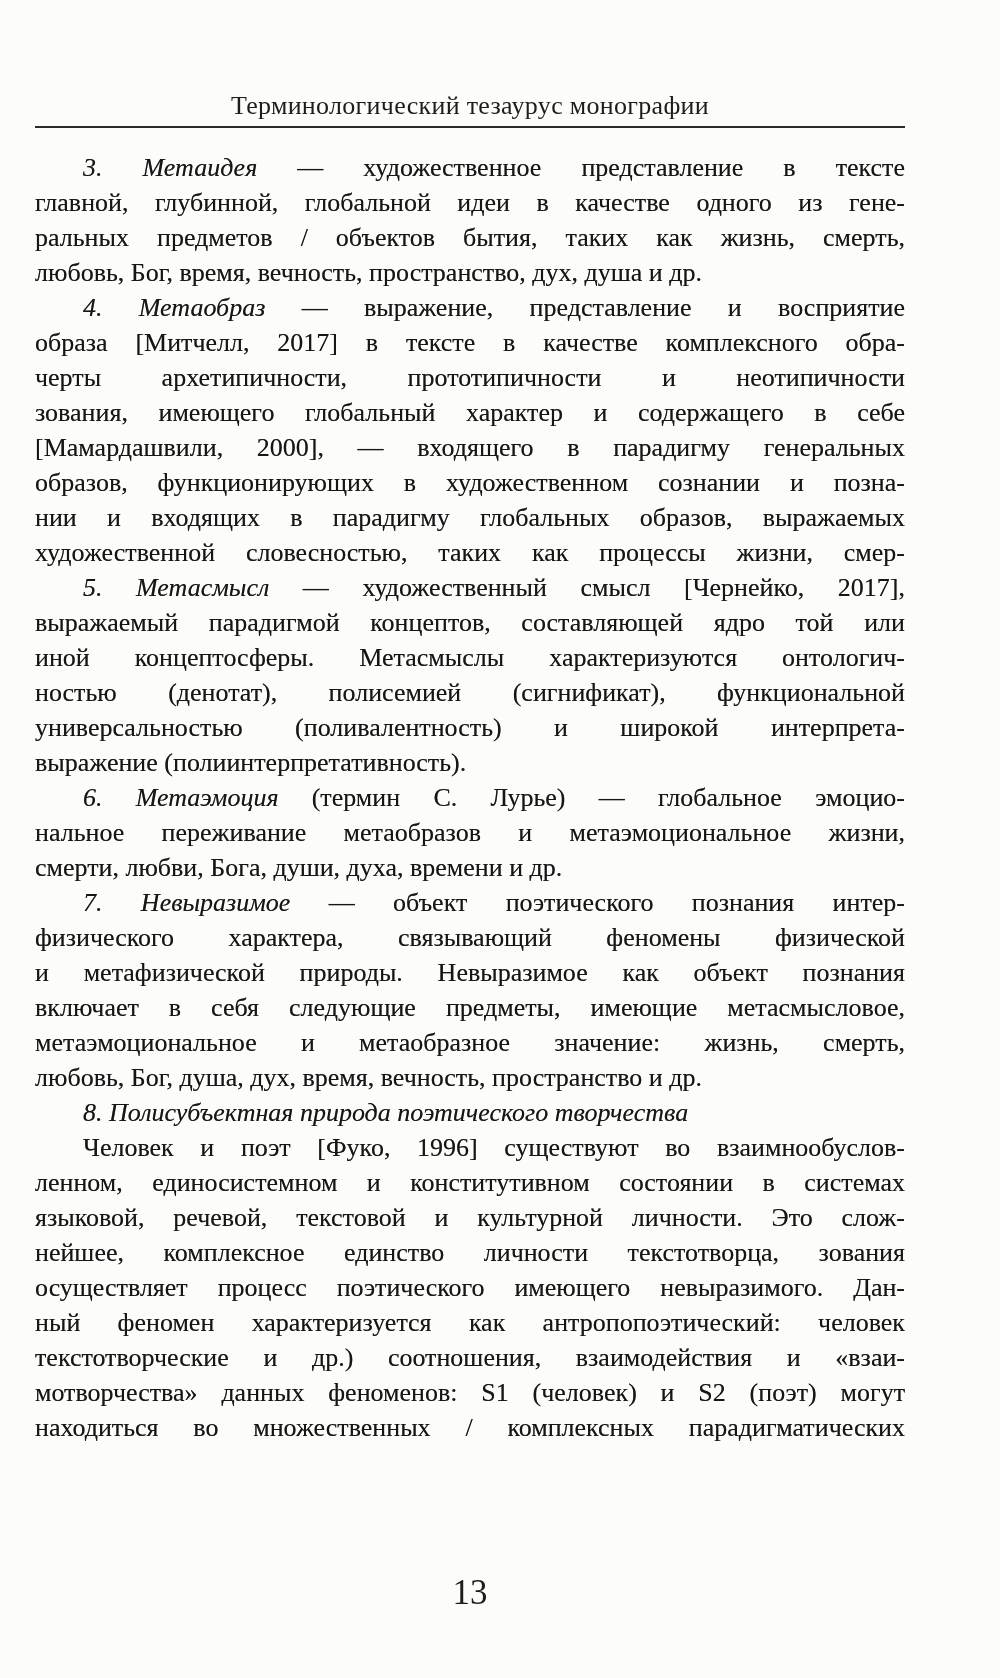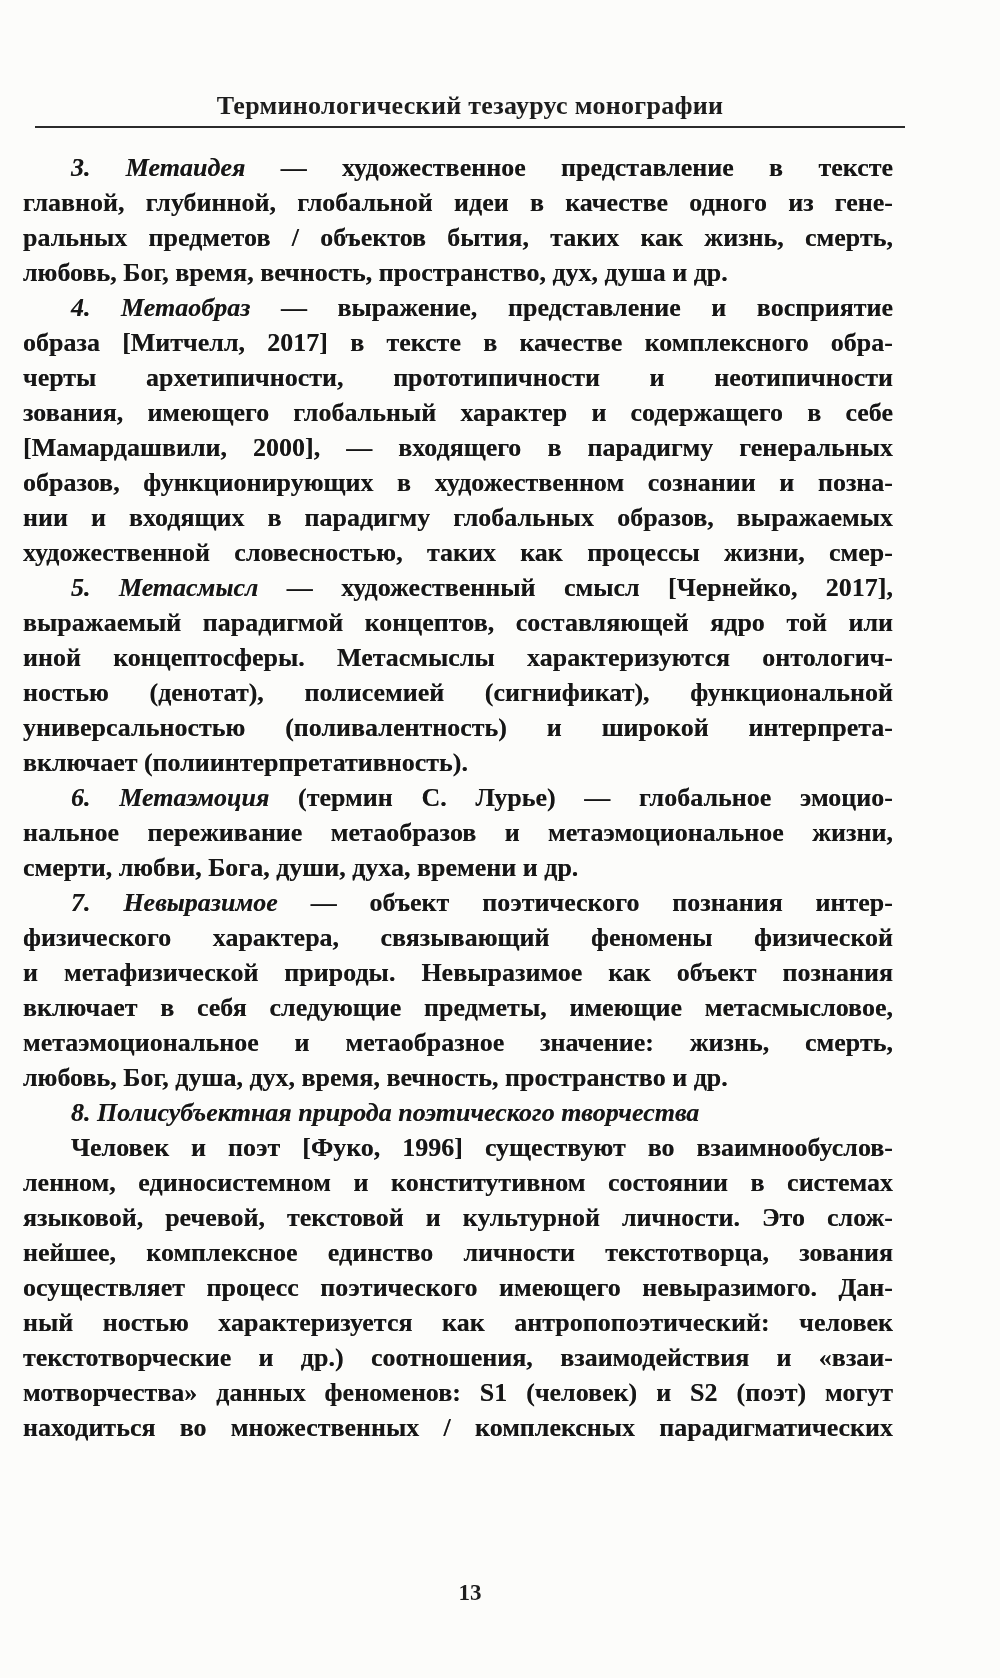--- a/index.html
+++ b/index.html
@@ -9,21 +9,20 @@
   }
   .page {
     position: relative;
     width: 1000px;
     height: 1678px;
     margin: 0 auto;
     background: #fcfcfa;
     color: #161616;
     font-family: "Liberation Serif", "DejaVu Serif", serif;
     overflow: hidden;
-    font-weight: bold;
   }
   .running-title {
     position: absolute;
     top: 93px;
     left: 35px;
     width: 870px;
     text-align: center;
     font-size: 26px;
     line-height: 26px;
     color: #1d1d1d;
@@ -33,42 +32,42 @@
     position: absolute;
     top: 126px;
     left: 35px;
     width: 870px;
     height: 2px;
     background: #2b2b2b;
   }
   .body-text {
     position: absolute;
     top: 150px;
-    left: 23px;
+    left: 35px;
     width: 870px;
     font-size: 26px;
   }
   .line {
     height: 35px;
     line-height: 35px;
     white-space: normal;
     text-align: justify;
     text-align-last: left;
     text-shadow: 0 0 0.4px rgba(20,20,20,0.55);
   }
   .line.j  { text-align-last: justify; }
   .line.ind { text-indent: 48px; }
   .it { font-style: italic; }
   .page-number {
     position: absolute;
     top: 1578px;
     left: 35px;
     width: 870px;
     text-align: center;
-    font-size: 23px;
+    font-size: 35px;
     line-height: 30px;
     color: #1d1d1d;
   }
 </style>
 </head>
 <body>
 
 <div class="page">
   <div class="running-title">Терминологический тезаурус монографии</div>
   <div class="header-rule"></div>
@@ -88,21 +87,21 @@
         <div class="line j"><span>образов, функционирующих в художественном сознании и позна-</span></div>
         <div class="line j"><span>нии и входящих в парадигму глобальных образов, выражаемых</span></div>
         <div class="line j"><span>художественной словесностью, таких как процессы жизни, смер-</span></div>
       </div>
       <div>
         <div class="line j ind"><span class="it">5. Метасмысл</span><span> — художественный смысл [Чернейко, 2017],</span></div>
         <div class="line j"><span>выражаемый парадигмой концептов, составляющей ядро той или</span></div>
         <div class="line j"><span>иной концептосферы. Метасмыслы характеризуются онтологич-</span></div>
         <div class="line j"><span>ностью (денотат), полисемией (сигнификат), функциональной</span></div>
         <div class="line j"><span>универсальностью (поливалентность) и широкой интерпрета-</span></div>
-        <div class="line"><span>включает (полиинтерпретативность).</span></div>
+        <div class="line"><span>выражение (полиинтерпретативность).</span></div>
       </div>
       <div>
         <div class="line j ind"><span class="it">6. Метаэмоция</span><span> (термин С. Лурье) — глобальное эмоцио-</span></div>
         <div class="line j"><span>нальное переживание метаобразов и метаэмоциональное жизни,</span></div>
         <div class="line"><span>смерти, любви, Бога, души, духа, времени и др.</span></div>
       </div>
       <div>
         <div class="line j ind"><span class="it">7. Невыразимое</span><span> — объект поэтического познания интер-</span></div>
         <div class="line j"><span>физического характера, связывающий феномены физической</span></div>
         <div class="line j"><span>и метафизической природы. Невыразимое как объект познания</span></div>
@@ -112,20 +111,20 @@
       </div>
       <div>
         <div class="line ind"><span class="it">8. Полисубъектная природа поэтического творчества</span></div>
       </div>
       <div>
         <div class="line j ind"><span>Человек и поэт [Фуко, 1996] существуют во взаимнообуслов-</span></div>
         <div class="line j"><span>ленном, единосистемном и конститутивном состоянии в системах</span></div>
         <div class="line j"><span>языковой, речевой, текстовой и культурной личности. Это слож-</span></div>
         <div class="line j"><span>нейшее, комплексное единство личности текстотворца, зования</span></div>
         <div class="line j"><span>осуществляет процесс поэтического имеющего невыразимого. Дан-</span></div>
-        <div class="line j"><span>ный ностью характеризуется как антропопоэтический: человек</span></div>
+        <div class="line j"><span>ный феномен характеризуется как антропопоэтический: человек</span></div>
         <div class="line j"><span>текстотворческие и др.) соотношения, взаимодействия и «взаи-</span></div>
         <div class="line j"><span>мотворчества» данных феноменов: S1 (человек) и S2 (поэт) могут</span></div>
         <div class="line j"><span>находиться во множественных / комплексных парадигматических</span></div>
       </div>
     </div>
   <div class="page-number">13</div>
 </div>
 
 </body></html>

